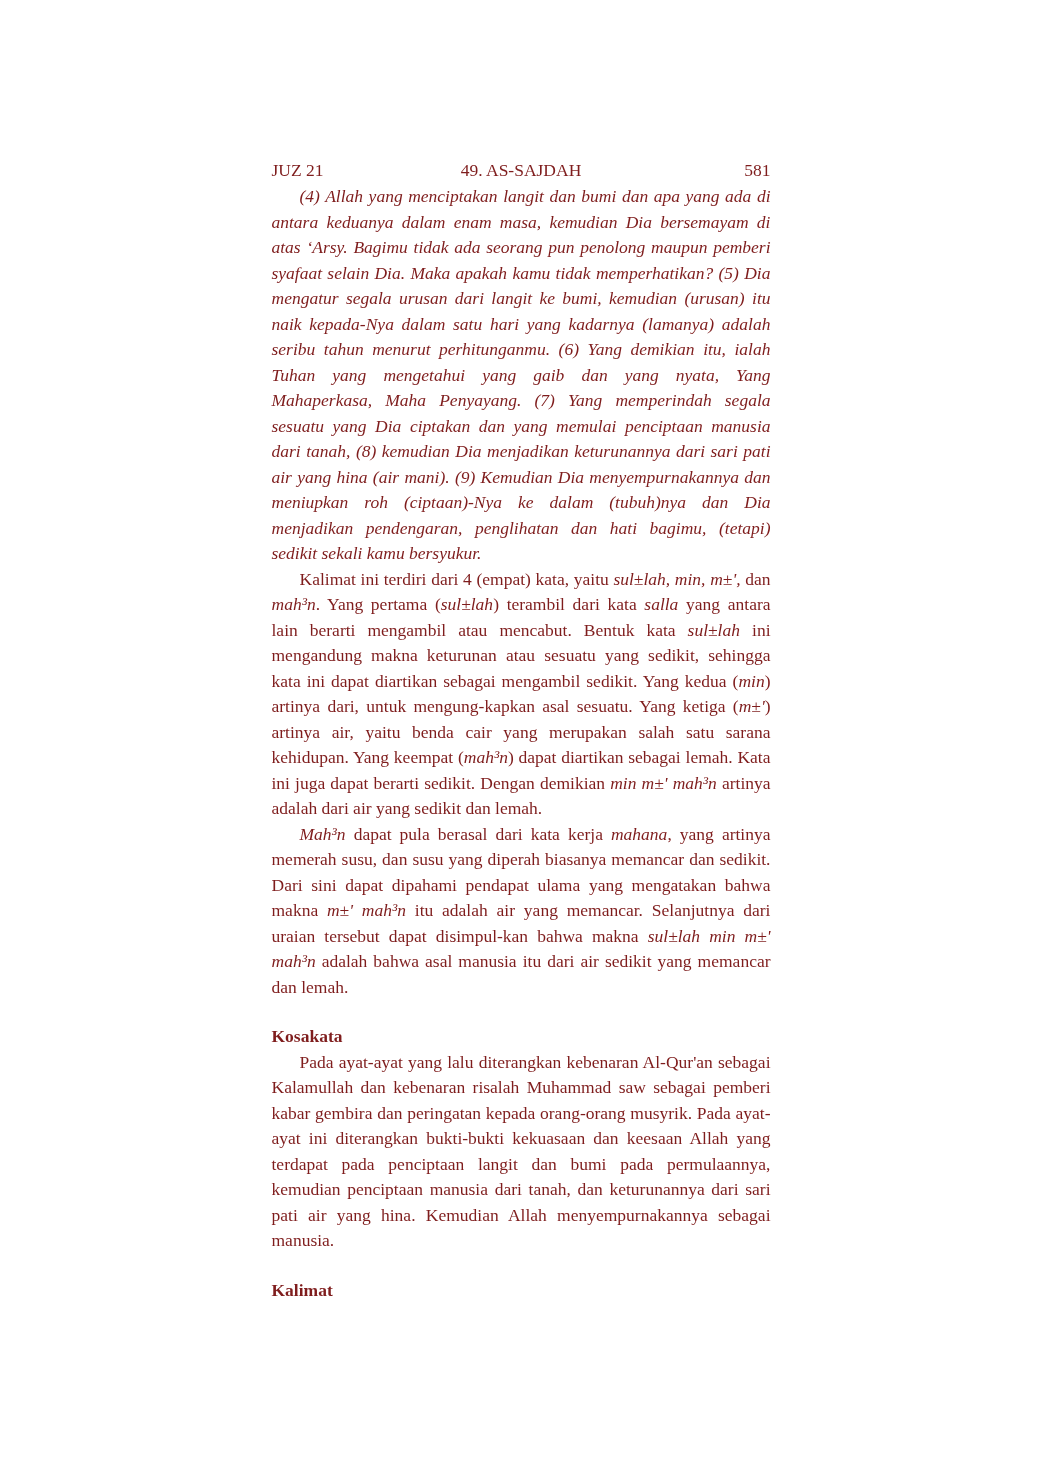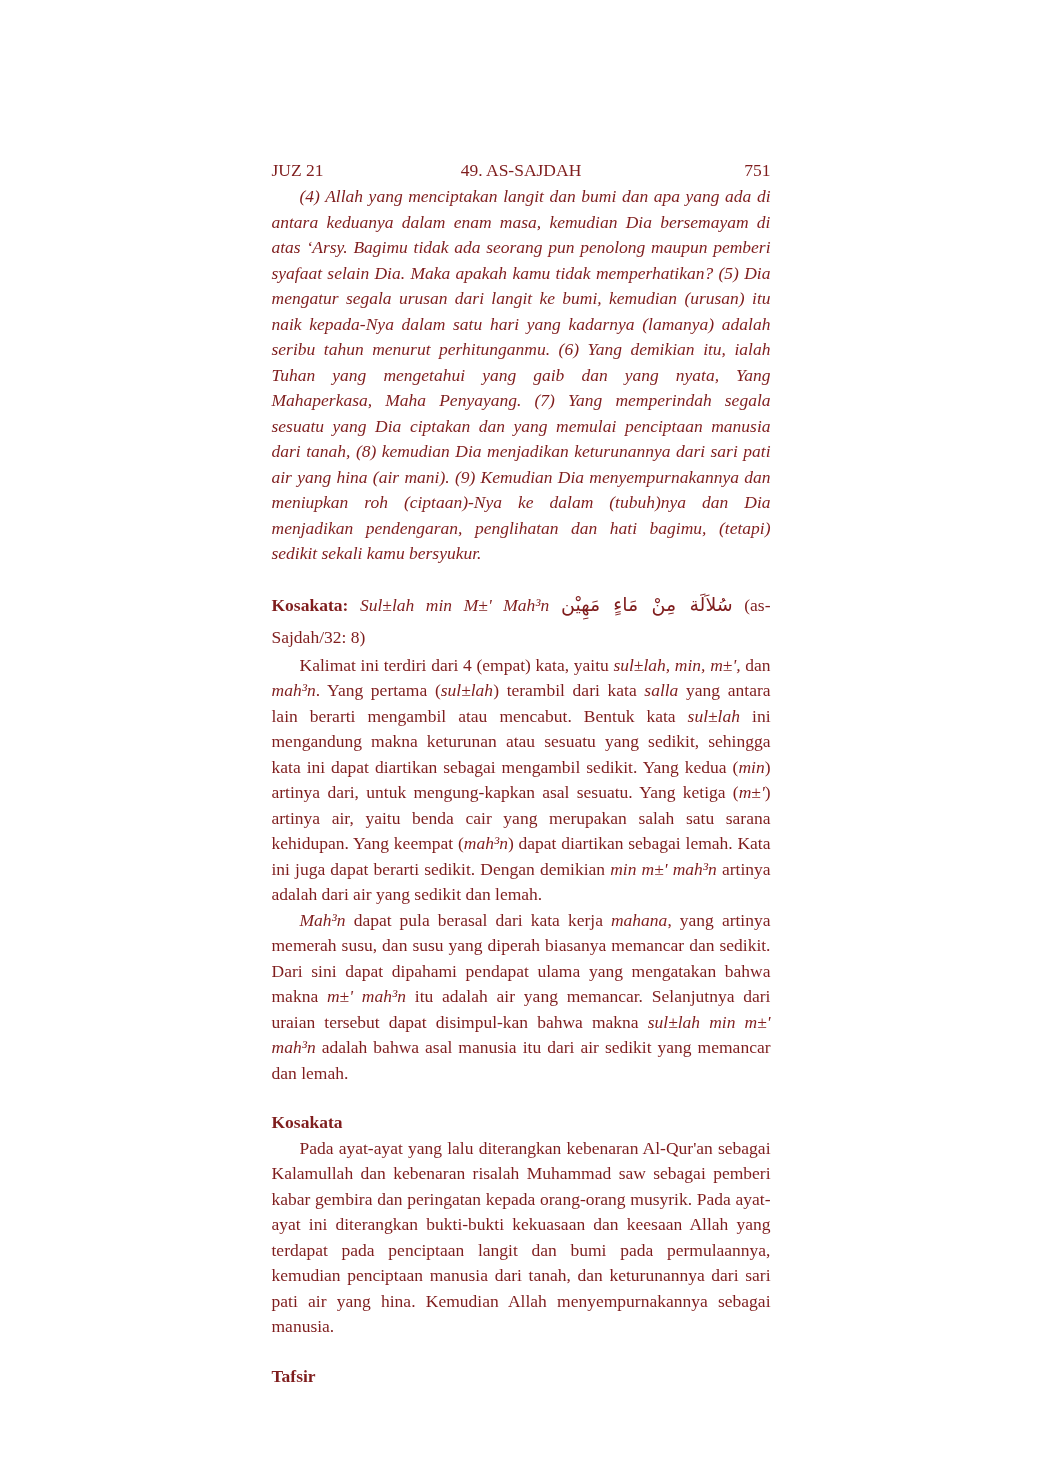--- a/index.html
+++ b/index.html
@@ -57,39 +57,38 @@
   }
 </style>
 </head>
 <body>
 
 <div class="page">
 
   <header class="page-header">
     <span class="hdr-left">JUZ 21</span>
     <span class="hdr-center">49. AS-SAJDAH</span>
-    <span class="hdr-right">751</span>
+    <span class="hdr-right">581</span>
   </header>
 
   <main>
 
     <section>
       <p class="para"><span class="it">(4) Allah yang menciptakan langit dan bumi dan apa yang ada di antara keduanya dalam enam masa, kemudian Dia bersemayam di atas ‘Arsy. Bagimu tidak ada seorang pun penolong maupun pemberi syafaat selain Dia. Maka apakah kamu tidak memperhatikan? (5) Dia mengatur segala urusan dari langit ke bumi, kemudian (urusan) itu naik kepada-Nya dalam satu hari yang kadarnya (lamanya) adalah seribu tahun menurut perhitunganmu. (6) Yang demikian itu, ialah Tuhan yang mengetahui yang gaib dan yang nyata, Yang Mahaperkasa, Maha Penyayang. (7) Yang memperindah segala sesuatu yang Dia ciptakan dan yang memulai penciptaan manusia dari tanah, (8) kemudian Dia menjadikan keturunannya dari sari pati air yang hina (air mani). (9) Kemudian Dia menyempurnakannya dan meniupkan roh (ciptaan)-Nya ke dalam (tubuh)nya dan Dia menjadikan pendengaran, penglihatan dan hati bagimu, (tetapi) sedikit sekali kamu bersyukur.</span></p>
     </section>
 
     <section>
-      <p class="para no-indent kosakata-line"><span class="bd">Kosakata: </span><span class="it">Sul±lah min M±' Mah³n </span><span class="ar">سُلاَلَة مِنْ مَاءٍ مَهِيْن</span><span> (as-Sajdah/32: 8)</span></p>
       <p class="para"><span>Kalimat ini terdiri dari 4 (empat) kata, yaitu </span><span class="it">sul±lah, min, m±', </span><span>dan </span><span class="it">mah³n</span><span>. Yang pertama (</span><span class="it">sul±lah</span><span>) terambil dari kata </span><span class="it">salla</span><span> yang antara lain berarti mengambil atau mencabut. Bentuk kata </span><span class="it">sul±lah</span><span> ini mengandung makna keturunan atau sesuatu yang sedikit, sehingga kata ini dapat diartikan sebagai mengambil sedikit. Yang kedua (</span><span class="it">min</span><span>) artinya dari, untuk mengung-kapkan asal sesuatu. Yang ketiga (</span><span class="it">m±'</span><span>) artinya air, yaitu benda cair yang merupakan salah satu sarana kehidupan. Yang keempat (</span><span class="it">mah³n</span><span>) dapat diartikan sebagai lemah. Kata ini juga dapat berarti sedikit. Dengan demikian </span><span class="it">min m±' mah³n</span><span> artinya adalah dari air yang sedikit dan lemah.</span></p>
       <p class="para"><span class="it">Mah³n</span><span> dapat pula berasal dari kata kerja </span><span class="it">mahana</span><span>, yang artinya memerah susu, dan susu yang diperah biasanya memancar dan sedikit. Dari sini dapat dipahami pendapat ulama yang mengatakan bahwa makna </span><span class="it">m±' mah³n</span><span> itu adalah air yang memancar. Selanjutnya dari uraian tersebut dapat disimpul-kan bahwa makna </span><span class="it">sul±lah min m±' mah³n</span><span> adalah bahwa asal manusia itu dari air sedikit yang memancar dan lemah.</span></p>
     </section>
 
     <section>
       <h2 class="section-heading">Kosakata</h2>
       <p class="para"><span>Pada ayat-ayat yang lalu diterangkan kebenaran Al-Qur'an sebagai Kalamullah dan kebenaran risalah Muhammad saw sebagai pemberi kabar gembira dan peringatan kepada orang-orang musyrik. Pada ayat-ayat ini diterangkan bukti-bukti kekuasaan dan keesaan Allah yang terdapat pada penciptaan langit dan bumi pada permulaannya, kemudian penciptaan manusia dari tanah, dan keturunannya dari sari pati air yang hina. Kemudian Allah menyempurnakannya sebagai manusia.</span></p>
     </section>
 
     <section>
-      <h2 class="section-heading">Tafsir</h2>
+      <h2 class="section-heading">Kalimat</h2>
     </section>
 
   </main>
 
 </div>
 
 </body></html>

